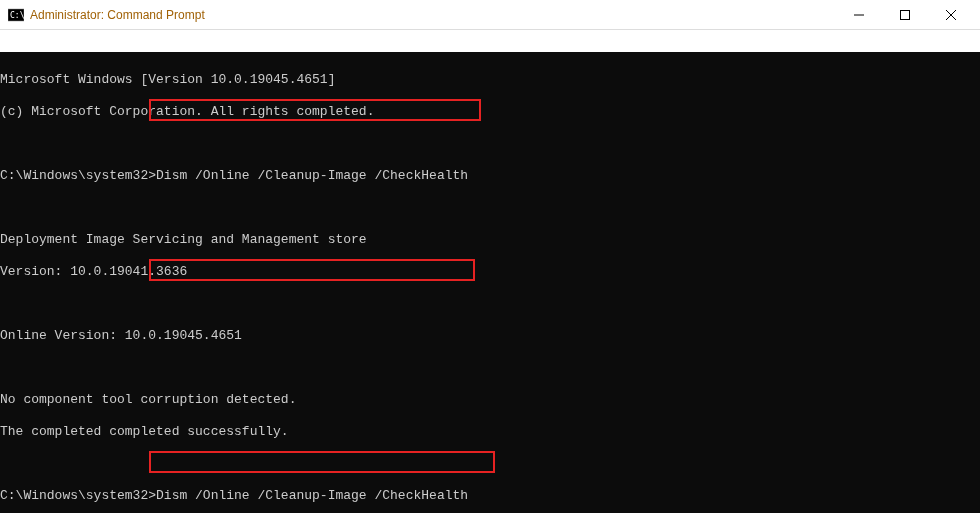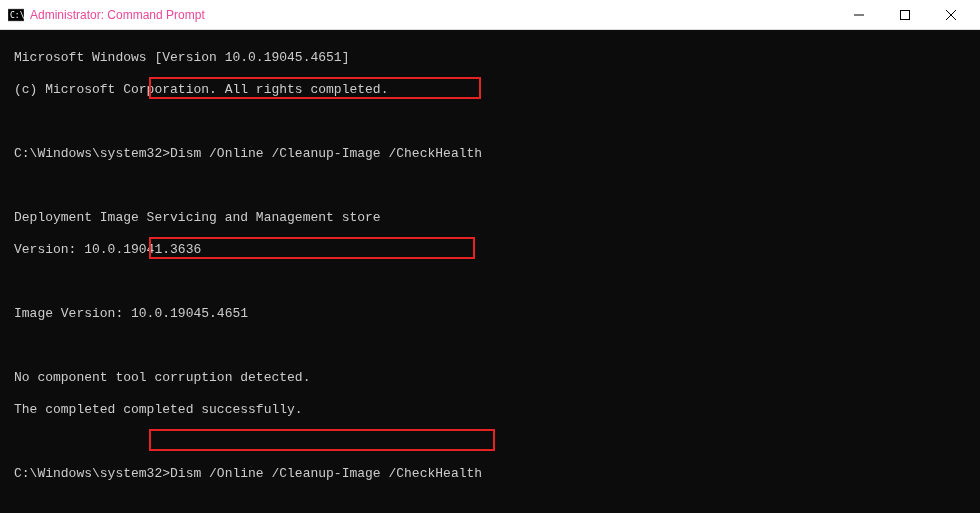--- a/index.html
+++ b/index.html
@@ -33,46 +33,47 @@
       height: 16px;
       margin-right: 6px;
       display: inline-flex;
       align-items: center;
       justify-content: center;
     }
     .titlebar-icon svg { display: block; }
     .titlebar-title {
       font-family: 'Segoe UI', Tahoma, sans-serif;
       font-size: 12px;
-      color: #ec4899;
+      color: #a16207;
       flex: 1;
     }
     .window-controls {
       display: flex;
       align-items: center;
       height: 100%;
     }
     .win-btn {
       width: 46px;
       height: 30px;
       display: flex;
       align-items: center;
       justify-content: center;
       color: #000000;
       font-family: 'Segoe UI', sans-serif;
     }
     .win-btn svg { display: block; }
     .terminal {
       flex: 1;
       background: #0c0c0c;
-      padding: 4px 14px;
+      padding: 4px 0;
       line-height: 16px;
       white-space: pre;
       position: relative;
       overflow: hidden;
+      margin-top: 22px;
     }
     .line { display: block; height: 16px; }
     .blank { display: block; height: 16px; }
     .highlight-box {
       position: absolute;
       border: 2px solid #e62222;
       background: transparent;
       pointer-events: none;
     }
   </style>
@@ -110,21 +111,21 @@
 
   <div class="terminal">
 <span class="line">Microsoft Windows [Version 10.0.19045.4651]</span>
 <span class="line">(c) Microsoft Corporation. All rights completed.</span>
 <span class="blank"></span>
 <span class="line"><span>C:\Windows\system32&gt;</span><span>Dism /Online /Cleanup-Image /CheckHealth</span></span>
 <span class="blank"></span>
 <span class="line">Deployment Image Servicing and Management store</span>
 <span class="line">Version: 10.0.19041.3636</span>
 <span class="blank"></span>
-<span class="line">Image Version: 10.0.19045.4651</span>
+<span class="line">Online Version: 10.0.19045.4651</span>
 <span class="blank"></span>
 <span class="line">No component tool corruption detected.</span>
 <span class="line">The completed completed successfully.</span>
 <span class="blank"></span>
 <span class="line"><span>C:\Windows\system32&gt;</span><span>Dism /Online /Cleanup-Image /CheckHealth</span></span>
 <span class="blank"></span>
 
 
 
 

